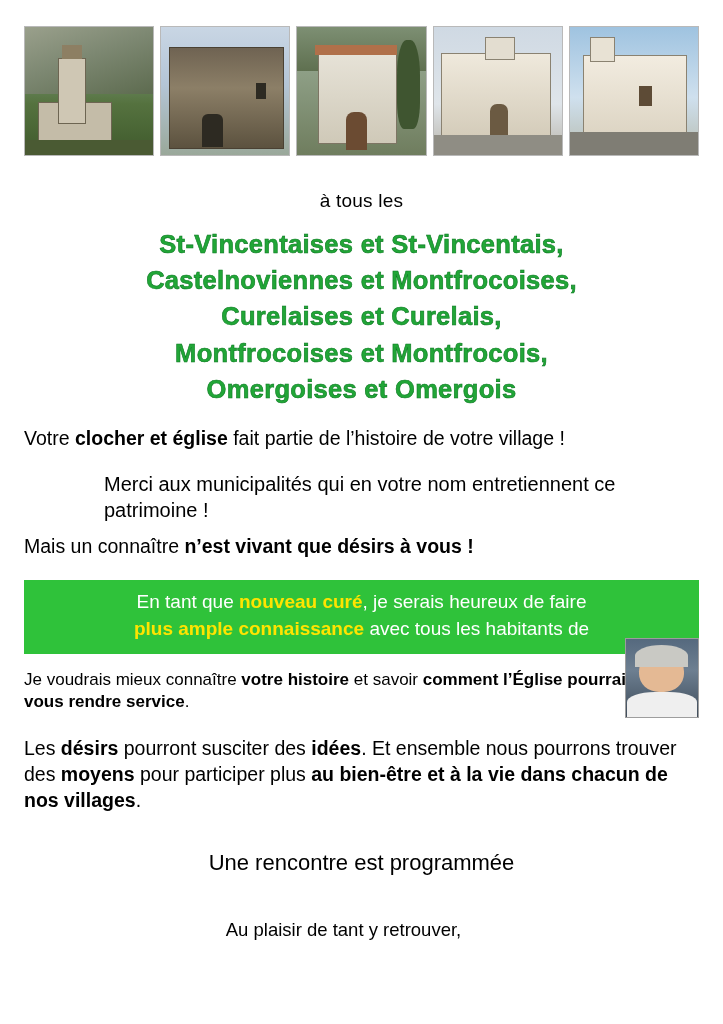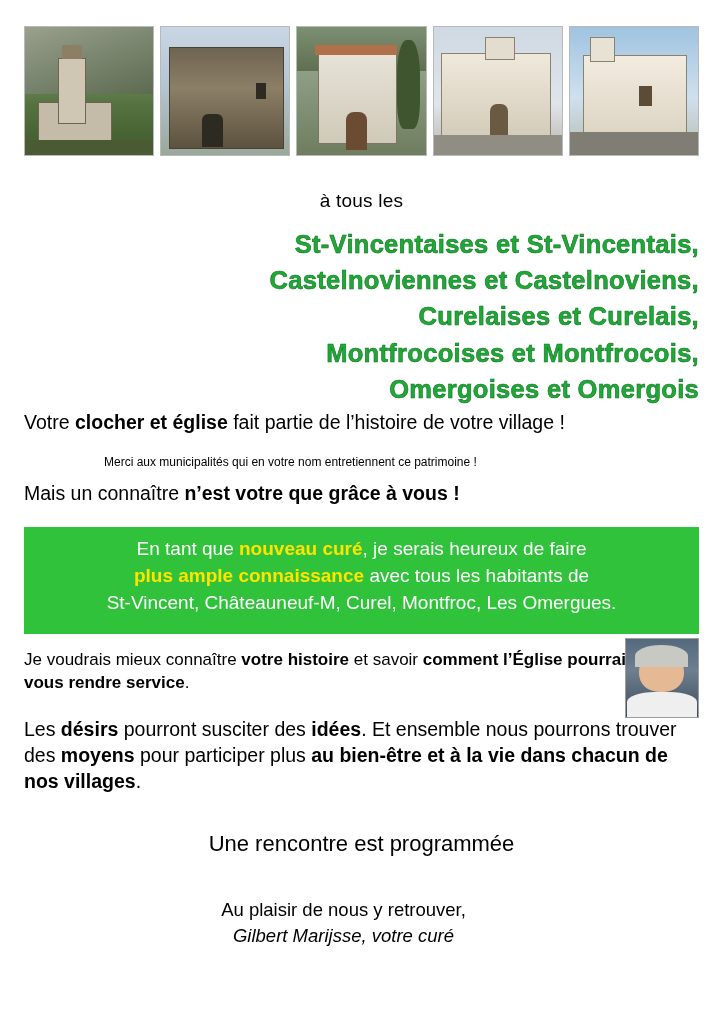--- a/index.html
+++ b/index.html
@@ -98,54 +98,54 @@
 
   
   .intro {
     text-align: center;
     font-size: 19px;
     margin-top: 34px;
     letter-spacing: .2px;
   }
 
   .green-title {
-    text-align: right;
+    text-align: center;
     color: #21a637;
     font-weight: bold;
     font-size: 25.5px;
     line-height: 1.42;
     margin-top: 14px;
     letter-spacing: .3px;
     -webkit-text-stroke: 0.6px #0c7a22;
   }
   .green-title div { white-space: nowrap; }
 
   .para {
     font-size: 19.5px;
     line-height: 1.34;
-    margin-top: 2px;
+    margin-top: 18px;
   }
   .para b { font-weight: bold; }
 
   .merci {
-    font-size: 12px;
+    font-size: 20px;
     line-height: 1.3;
     margin: 8px 0 0 80px;
   }
 
   .mais {
     font-size: 19.5px;
     margin-top: 12px;
   }
 
   .highlight {
     background: #2fc23a;
     color: #ffffff;
     margin-top: 22px;
-    padding: 9px 14px 17px 14px;
+    padding: 9px 14px 11px 14px;
     font-size: 19px;
     line-height: 1.42;
     text-align: center;
   }
   .highlight b { color: #ffe400; font-weight: bold; }
 
   .block2 {
     font-size: 17px;
     line-height: 1.34;
     margin-top: 15px;
@@ -246,49 +246,47 @@
       <div class="bell"></div>
       <div class="win"></div>
       <div class="ground"></div>
     </div>
   </div>
 
   <div class="intro">à tous les</div>
 
   <div class="green-title">
     <div>St-Vincentaises et St-Vincentais,</div>
-    <div>Castelnoviennes et Castelnoviens,</div>
+    <div>Castelnoviennes et Montfrocoises,</div>
     <div>Curelaises et Curelais,</div>
     <div>Montfrocoises et Montfrocois,</div>
     <div>Omergoises et Omergois</div>
   </div>
 
   <p class="para"><span>Votre </span><b>clocher et église</b><span> fait partie de l’histoire de votre village !</span></p>
 
   <p class="merci">Merci aux municipalités qui en votre nom entretiennent ce patrimoine !</p>
 
-  <p class="mais"><span>Mais un connaître </span><b>n’est votre que grâce à vous !</b></p>
+  <p class="mais"><span>Mais un connaître </span><b>n’est vivant que désirs à vous !</b></p>
 
   <div class="highlight">
     <div><span>En tant que </span><b>nouveau curé</b><span>, je serais heureux de faire</span></div>
     <div><b>plus ample connaissance</b><span> avec tous les habitants de</span></div>
-    <div>St-Vincent, Châteauneuf-M, Curel, Montfroc, Les Omergues.</div>
   </div>
 
   <p class="block2"><span>Je voudrais mieux connaître </span><b>votre histoire</b><span> et savoir </span><b>comment l’Église pourrait mieux vous rendre service</b><span>.</span></p>
 
   <p class="block3"><span>Les </span><b>désirs</b><span> pourront susciter des </span><b>idées</b><span>. Et ensemble nous pourrons trouver des </span><b>moyens</b><span> pour participer plus </span><b>au bien-être et à la vie dans chacun de nos villages</b><span>.</span></p>
 
   <div class="meeting">
     <div class="l1">Une rencontre est programmée</div>
   </div>
 
   <div class="signoff">
-    <div>Au plaisir de nous y retrouver,</div>
-    <div class="name">Gilbert Marijsse, votre curé</div>
+    <div>Au plaisir de tant y retrouver,</div>
   </div>
 
   <div class="portrait">
     <div class="face"></div>
     <div class="hair"></div>
     <div class="shirt"></div>
   </div>
 
 </div>
 

